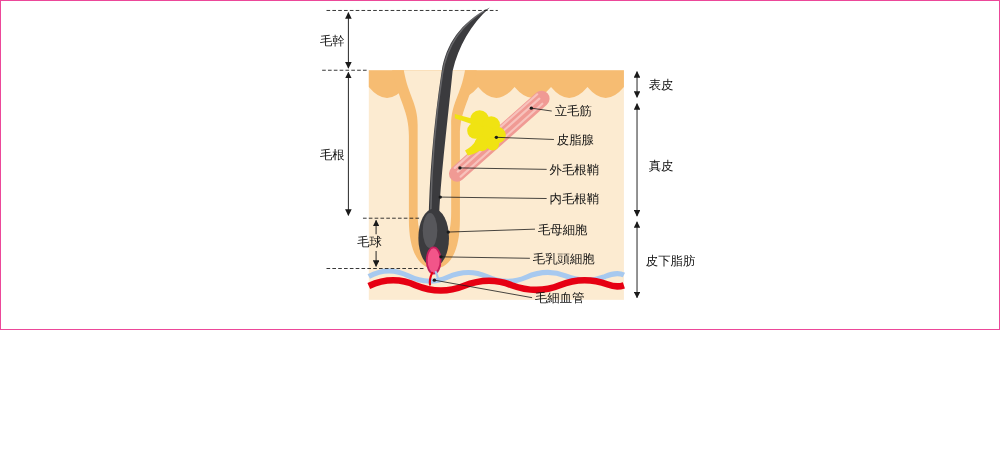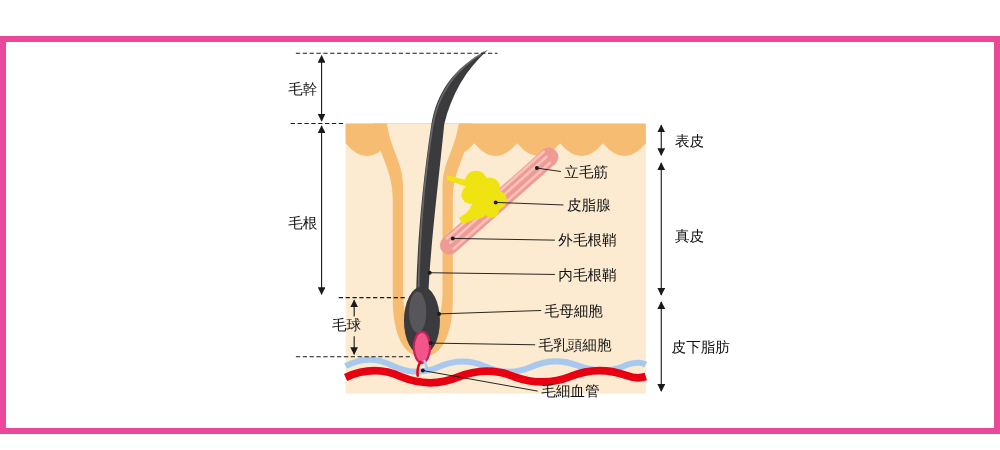--- a/index.html
+++ b/index.html
@@ -1,23 +1,22 @@
 <!DOCTYPE html>
 <html><head>
 <meta charset="utf-8">
 <style>
   html,body{margin:0;padding:0;background:#ffffff;}
   .stage{
     position:relative;
-    width:1000px;height:398px;
+    width:1000px;height:330px;
     box-sizing:border-box;
-    border:6px solid #ec4899;
+    border:1px solid #ec4899;
     background:#ffffff;
     font-family:"DejaVu Sans",sans-serif;
-    margin-top:36px;
   }
   svg{display:block;width:100%;height:100%;}
   .lbl{
     font-family:"DejaVu Sans",sans-serif;
     font-size:17px;
     fill:#111111;
   }
 </style>
 </head>
 <body>

